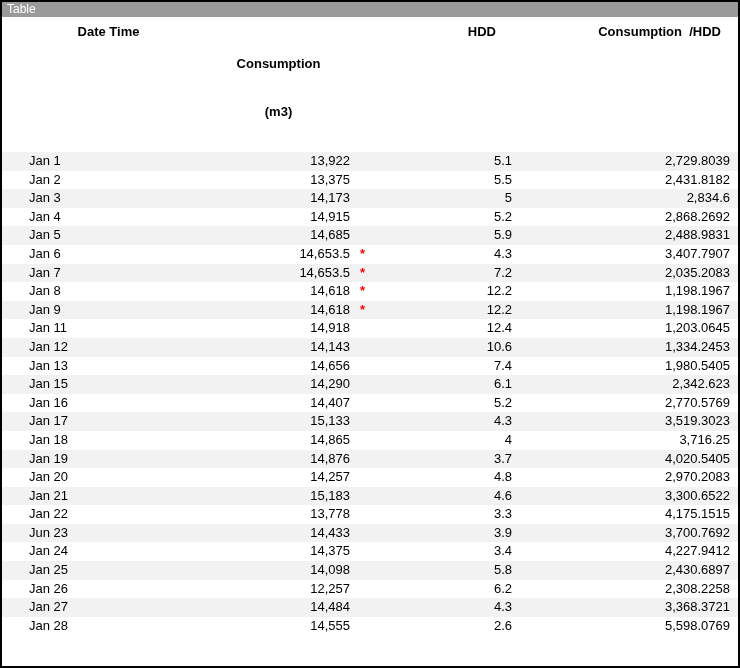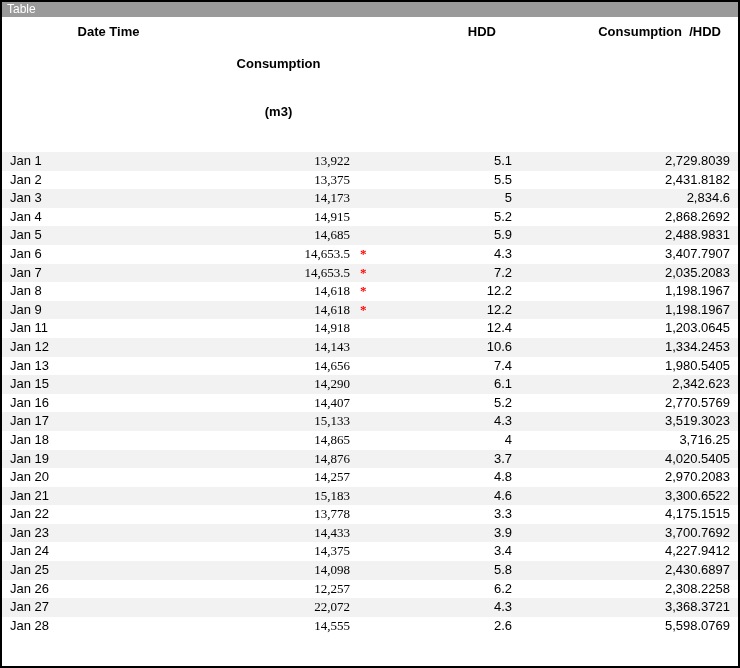--- a/index.html
+++ b/index.html
@@ -48,22 +48,22 @@
   th.c4 { text-align: right; padding-right: 17px; }
   tbody tr { height: 18.6px; }
   tbody tr:nth-child(odd) { background: #f2f2f2; }
   tbody td {
     font-size: 13px;
     color: #000000;
     line-height: 18.6px;
     white-space: nowrap;
     overflow: hidden;
   }
-  td.c1 { text-align: left;  padding-left: 8px; }
-  td.c2 { text-align: right; padding-right: 0; font-family: Liberation Serif, serif; }
+  td.c1 { text-align: left;  padding-left: 27px; }
+  td.c2 { text-align: right; padding-right: 0; }
   td.c3, td.c4 { text-align: right; padding-right: 8px; }
   .star-slot {
     display: inline-block;
     width: 23px;
     text-align: left;
     padding-left: 10px;
     color: #ff0000;
     font-size: 13px;
     font-weight: bold;
   }
@@ -208,21 +208,21 @@
           <td class="c3">4.6</td>
           <td class="c4">3,300.6522</td>
         </tr>
         <tr>
           <td class="c1">Jan 22</td>
           <td class="c2"><span>13,778</span><span class="star-slot"></span></td>
           <td class="c3">3.3</td>
           <td class="c4">4,175.1515</td>
         </tr>
         <tr>
-          <td class="c1">Jan 23</td>
+          <td class="c1">Jun 23</td>
           <td class="c2"><span>14,433</span><span class="star-slot"></span></td>
           <td class="c3">3.9</td>
           <td class="c4">3,700.7692</td>
         </tr>
         <tr>
           <td class="c1">Jan 24</td>
           <td class="c2"><span>14,375</span><span class="star-slot"></span></td>
           <td class="c3">3.4</td>
           <td class="c4">4,227.9412</td>
         </tr>
@@ -233,21 +233,21 @@
           <td class="c4">2,430.6897</td>
         </tr>
         <tr>
           <td class="c1">Jan 26</td>
           <td class="c2"><span>12,257</span><span class="star-slot"></span></td>
           <td class="c3">6.2</td>
           <td class="c4">2,308.2258</td>
         </tr>
         <tr>
           <td class="c1">Jan 27</td>
-          <td class="c2"><span>22,072</span><span class="star-slot"></span></td>
+          <td class="c2"><span>14,484</span><span class="star-slot"></span></td>
           <td class="c3">4.3</td>
           <td class="c4">3,368.3721</td>
         </tr>
         <tr>
           <td class="c1">Jan 28</td>
           <td class="c2"><span>14,555</span><span class="star-slot"></span></td>
           <td class="c3">2.6</td>
           <td class="c4">5,598.0769</td>
         </tr>
       </tbody>

